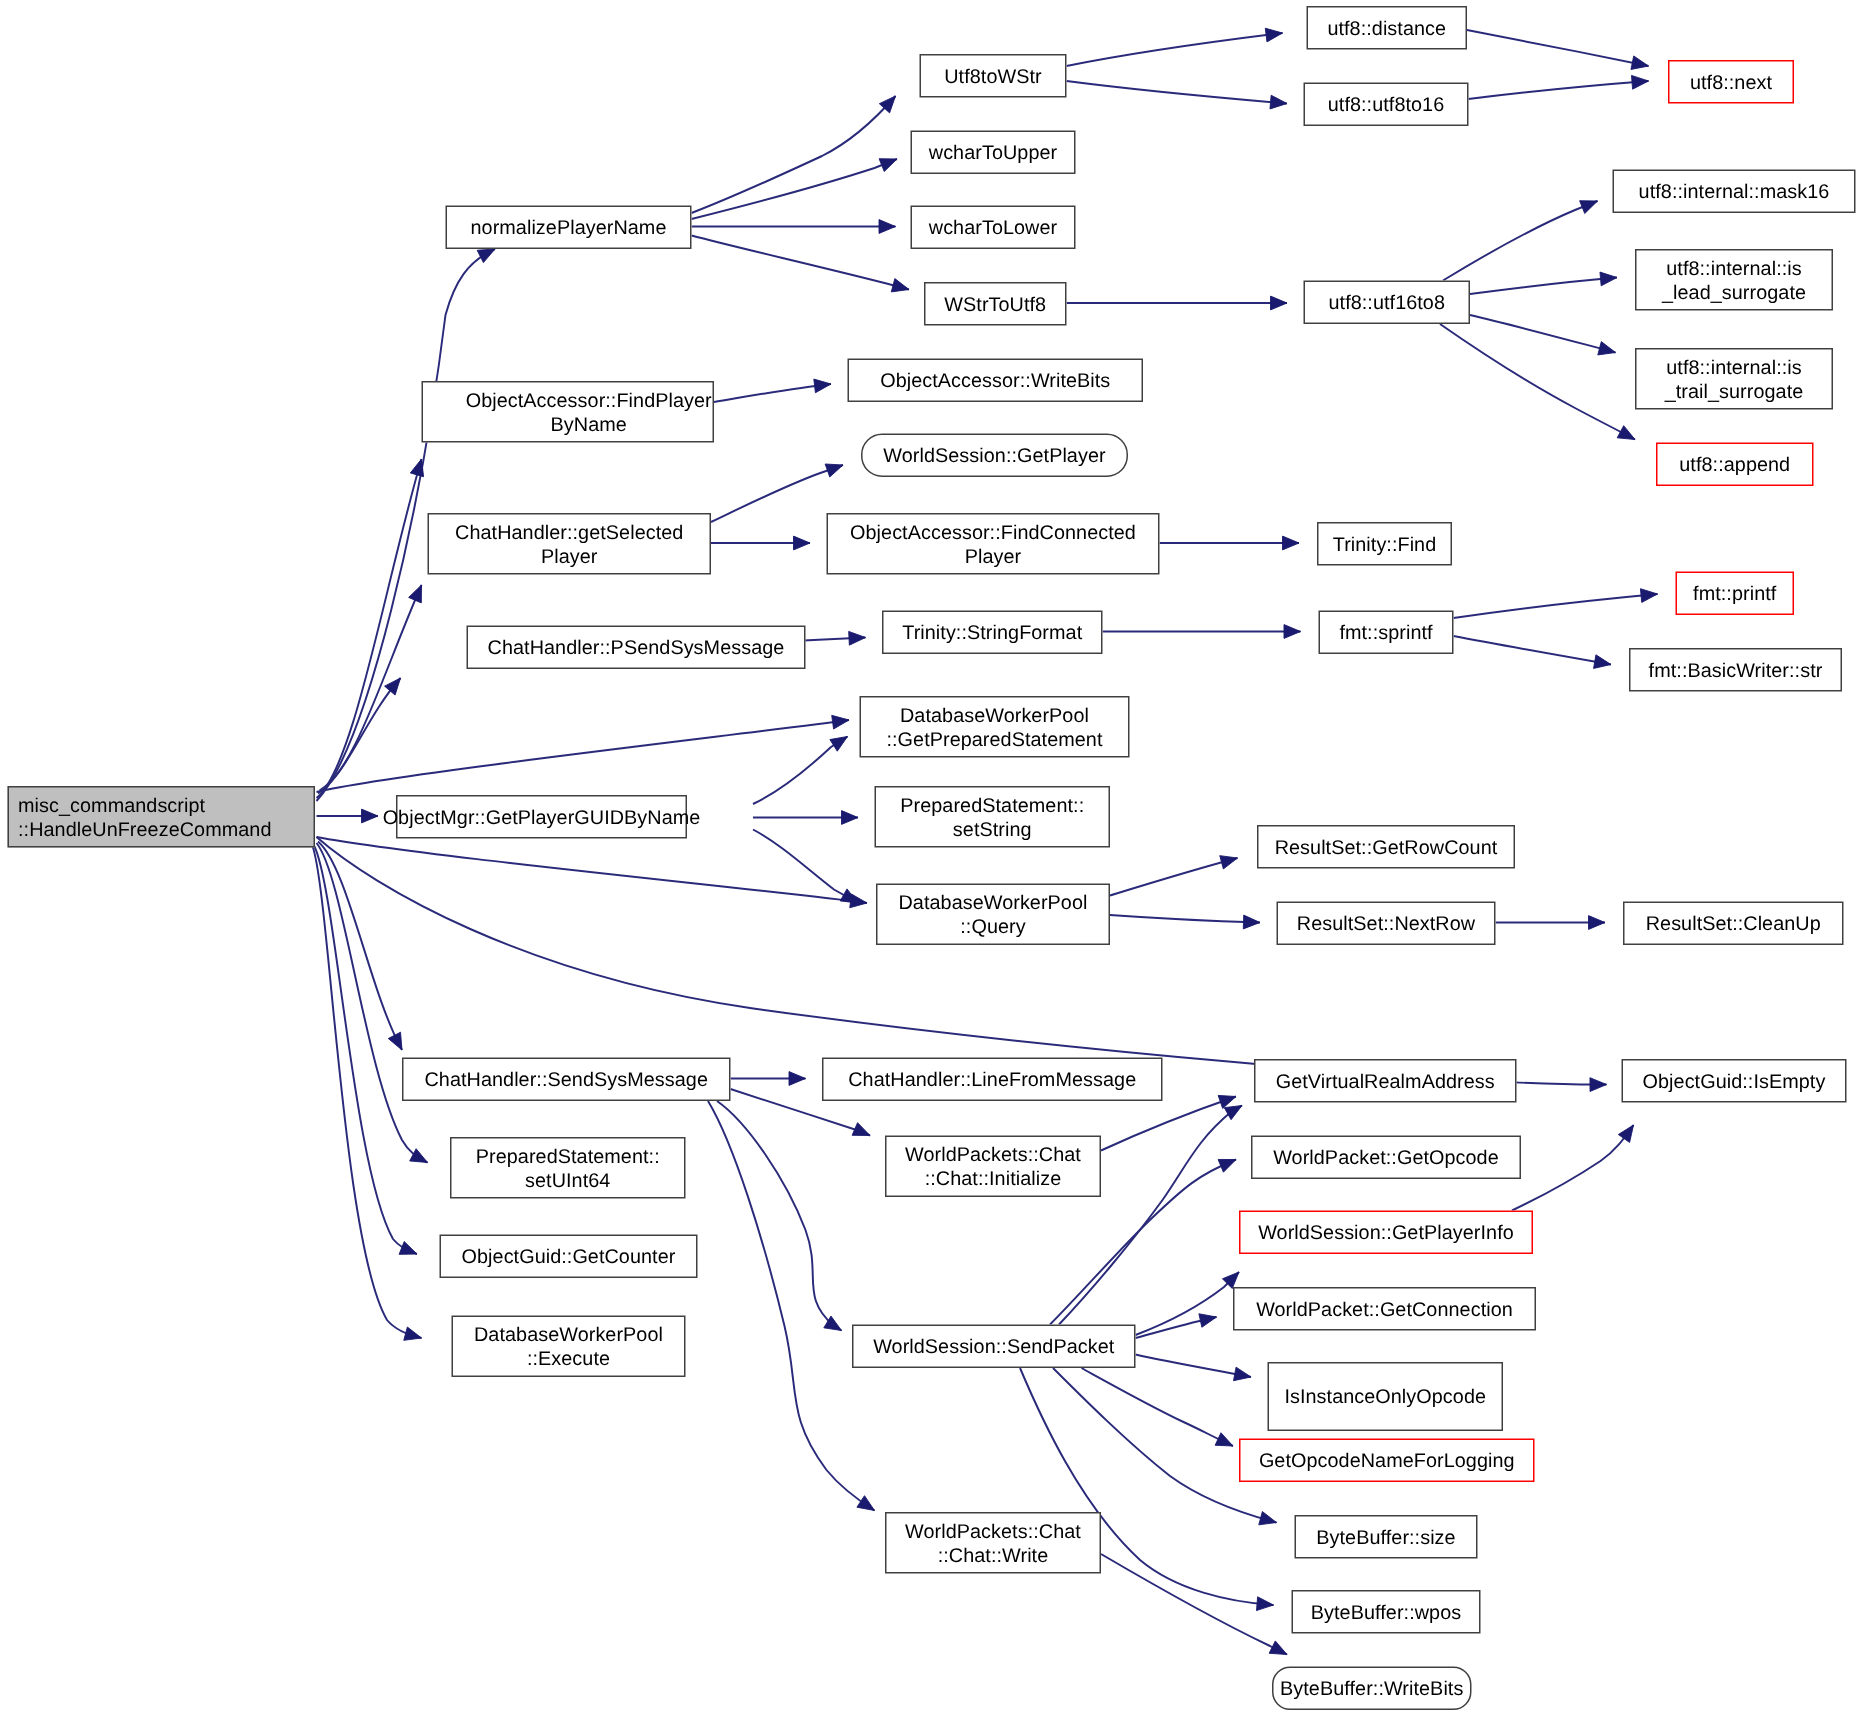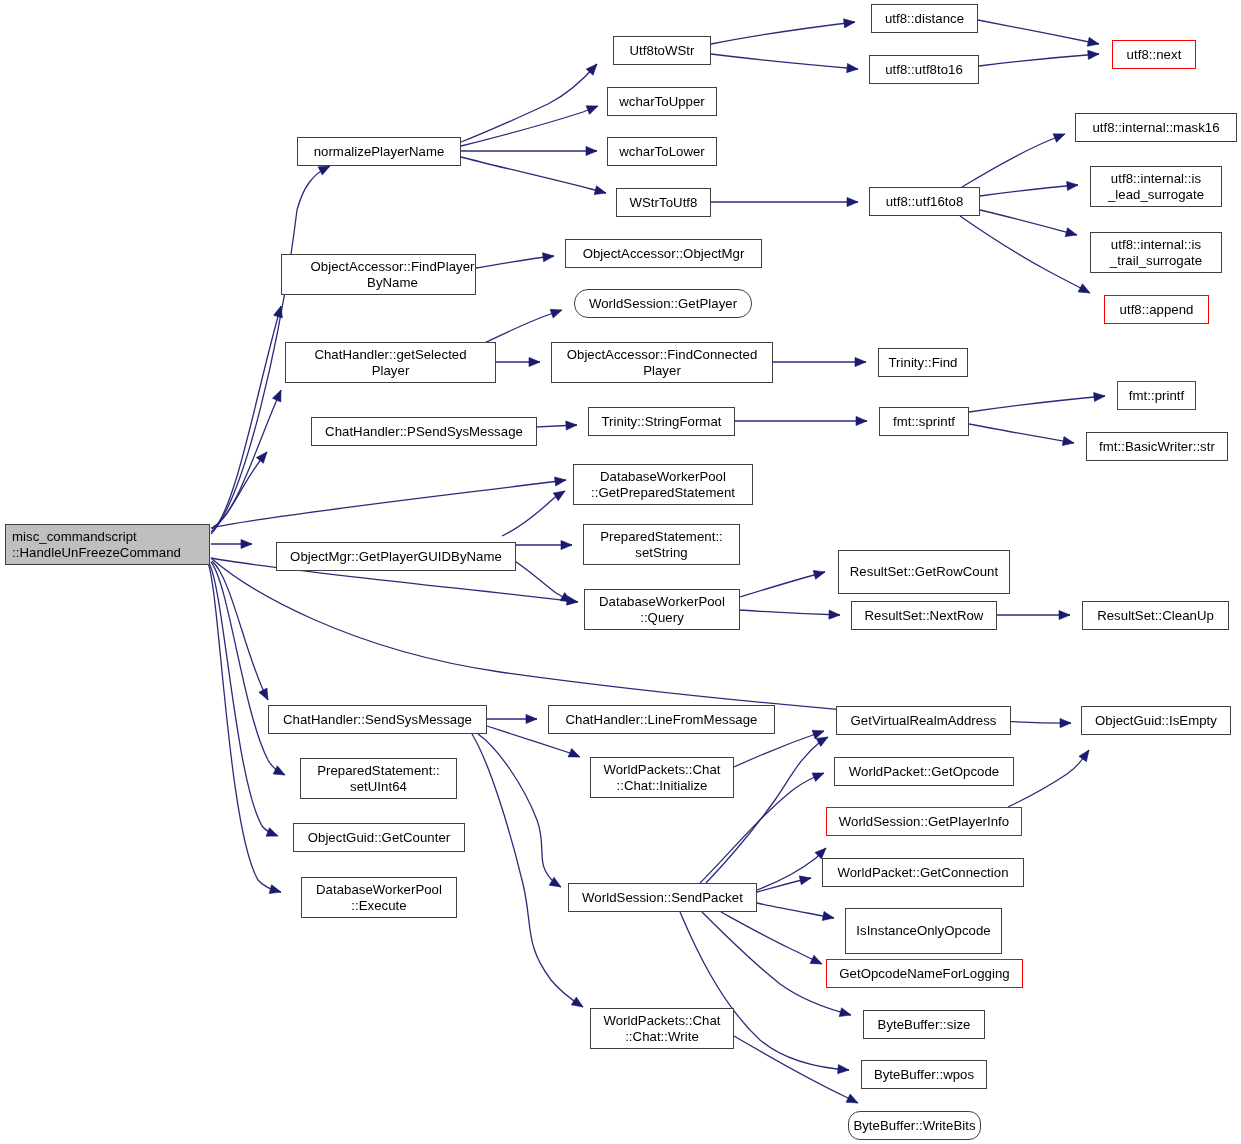--- a/index.html
+++ b/index.html
@@ -183,40 +183,40 @@
       <div class="node redbox" style="left: 1112px; top: 40px; width: 84px; height: 29px;">utf8::next</div>
       <div class="node" style="left: 869px; top: 187px; width: 111px; height: 29px;">utf8::utf16to8</div>
       <div class="node" style="left: 1075px; top: 113px; width: 162px; height: 29px;">utf8::internal::mask16</div>
       <div class="node" style="left: 1090px; top: 166px; width: 132px; height: 41px;">utf8::internal::is
 _lead_surrogate</div>
       <div class="node" style="left: 1090px; top: 232px; width: 132px; height: 41px;">utf8::internal::is
 _trail_surrogate</div>
       <div class="node redbox" style="left: 1104px; top: 295px; width: 105px; height: 29px;">utf8::append</div>
       <div class="node" style="left: 281px; top: 254px; width: 195px; height: 41px; padding-left: 28px;">ObjectAccessor::FindPlayer
 ByName</div>
-      <div class="node" style="left: 565px; top: 239px; width: 197px; height: 29px;">ObjectAccessor::ObjectMgr</div>
-      <div class="node" style="left: 285px; top: 342px; width: 211px; height: 41px;">ChatHandler::getSelected
+      <div class="node" style="left: 565px; top: 239px; width: 197px; height: 29px;">ObjectAccessor::WriteBits</div>
+      <div class="node" style="left: 285px; top: 342px; width: 189px; height: 41px;">ChatHandler::getSelected
 Player</div>
       <div class="node" style="left: 574px; top: 289px; width: 178px; height: 29px; border-radius: 14px;">WorldSession::GetPlayer</div>
       <div class="node" style="left: 551px; top: 342px; width: 222px; height: 41px;">ObjectAccessor::FindConnected
 Player</div>
       <div class="node" style="left: 878px; top: 348px; width: 90px; height: 29px;">Trinity::Find</div>
       <div class="node" style="left: 267px; top: 417px; width: 226px; height: 29px; margin-left: 44px;">ChatHandler::PSendSysMessage</div>
       <div class="node" style="left: 588px; top: 407px; width: 147px; height: 29px;">Trinity::StringFormat</div>
       <div class="node" style="left: 879px; top: 407px; width: 90px; height: 29px;">fmt::sprintf</div>
       <div class="node redbox" style="left: 1117px; top: 381px; width: 79px; height: 29px;">fmt::printf</div>
       <div class="node" style="left: 1086px; top: 432px; width: 142px; height: 29px;">fmt::BasicWriter::str</div>
       <div class="node" style="left: 573px; top: 464px; width: 180px; height: 41px;">DatabaseWorkerPool
 ::GetPreparedStatement</div>
-      <div class="node" style="left: 276px; top: 530px; width: 240px; height: 29px; margin-top: 12px;">ObjectMgr::GetPlayerGUIDByName</div>
+      <div class="node" style="left: 264px; top: 530px; width: 194px; height: 29px;">ObjectMgr::GetPlayerGUIDByName</div>
       <div class="node" style="left: 583px; top: 524px; width: 157px; height: 41px;">PreparedStatement::
 setString</div>
       <div class="node" style="left: 584px; top: 589px; width: 156px; height: 41px;">DatabaseWorkerPool
 ::Query</div>
-      <div class="node" style="left: 838px; top: 550px; width: 172px; height: 44px;">ResultSet::GetRowCount</div>
+      <div class="node" style="left: 838px; top: 550px; width: 172px; height: 29px;">ResultSet::GetRowCount</div>
       <div class="node" style="left: 851px; top: 601px; width: 146px; height: 29px;">ResultSet::NextRow</div>
       <div class="node" style="left: 1082px; top: 601px; width: 147px; height: 29px;">ResultSet::CleanUp</div>
       <div class="node" style="left: 1081px; top: 706px; width: 150px; height: 29px;">ObjectGuid::IsEmpty</div>
       <div class="node" style="left: 268px; top: 705px; width: 219px; height: 29px;">ChatHandler::SendSysMessage</div>
       <div class="node" style="left: 548px; top: 705px; width: 227px; height: 29px;">ChatHandler::LineFromMessage</div>
       <div class="node" style="left: 590px; top: 757px; width: 144px; height: 41px;">WorldPackets::Chat
 ::Chat::Initialize</div>
       <div class="node" style="left: 836px; top: 706px; width: 175px; height: 29px;">GetVirtualRealmAddress</div>
       <div class="node" style="left: 834px; top: 757px; width: 180px; height: 29px;">WorldPacket::GetOpcode</div>
       <div class="node redbox" style="left: 826px; top: 807px; width: 196px; height: 29px;">WorldSession::GetPlayerInfo</div>

